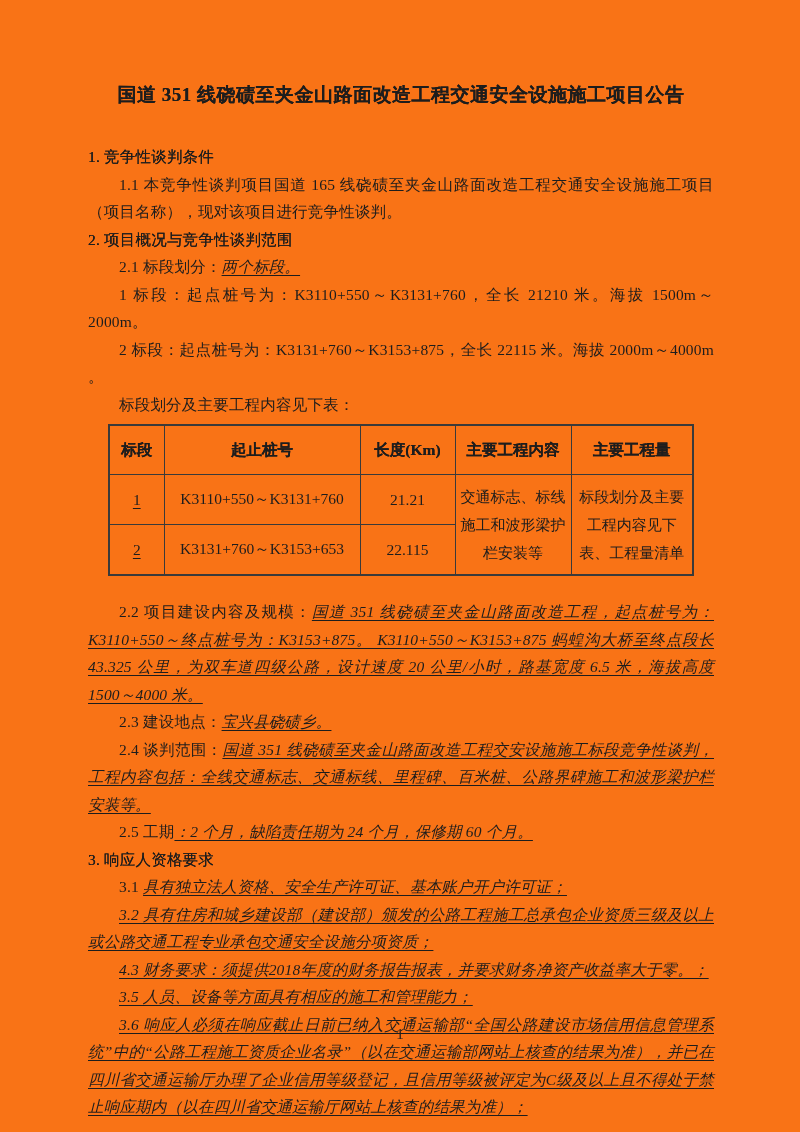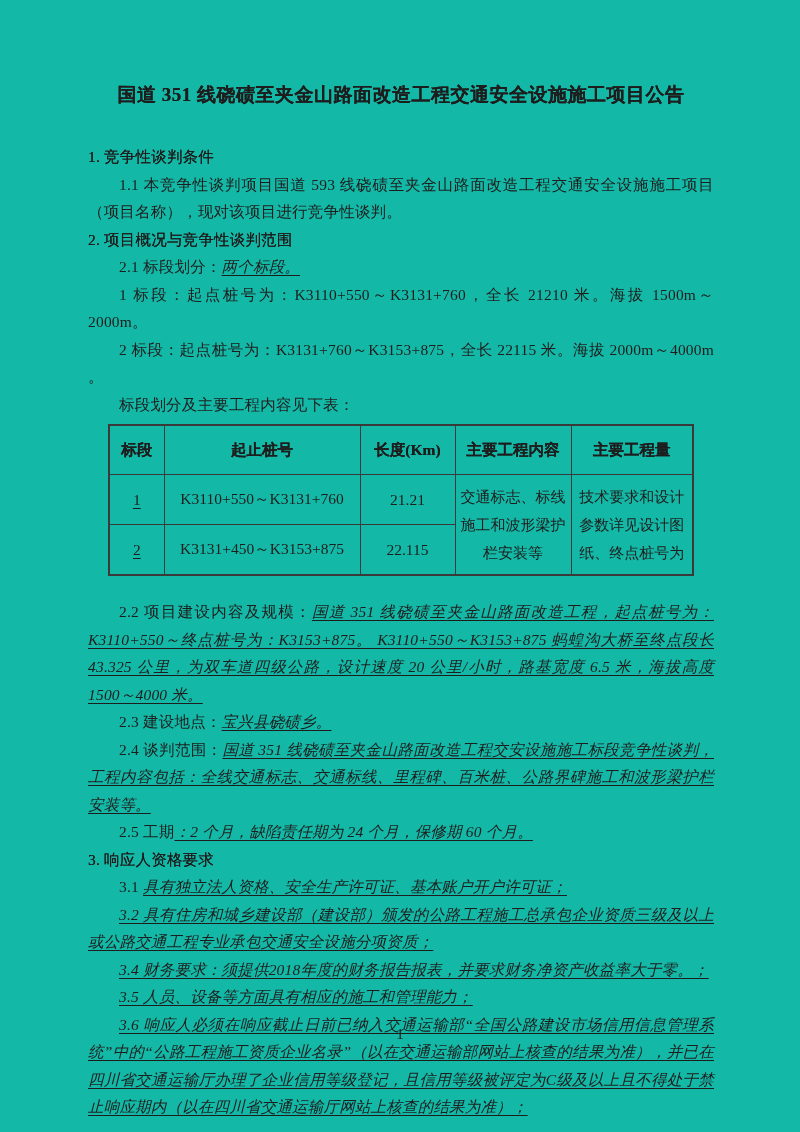--- a/index.html
+++ b/index.html
@@ -6,21 +6,21 @@
   body{
     width:800px;height:1132px;
     background:#fcfcfa;
     font-family:"Liberation Serif","DejaVu Serif",serif;
     color:#1d1d1d;
     overflow:hidden;
   }
   .page{
     position:relative;
     width:800px;height:1132px;
-    background:#14b8a6;
+    background:#f97316;
   }
   .content{
     position:absolute;
     left:88px;top:82px;
     width:626px;
   }
   .title{
     font-size:19px;
     font-weight:bold;
     text-align:center;
@@ -82,21 +82,21 @@
   }
 </style>
 </head>
 <body>
 
 <div class="page">
   <div class="content">
     <h1 class="title">国道 351 线硗碛至夹金山路面改造工程交通安全设施施工项目公告</h1>
     <div id="flow">
         <p class="heading"><span>1. 竞争性谈判条件</span></p>
-        <p class="body"><span>1.1 本竞争性谈判项目国道 593 线硗碛至夹金山路面改造工程交通安全设施施工项目（项目名称），现对该项目进行竞争性谈判。</span></p>
+        <p class="body"><span>1.1 本竞争性谈判项目国道 165 线硗碛至夹金山路面改造工程交通安全设施施工项目（项目名称），现对该项目进行竞争性谈判。</span></p>
         <p class="heading"><span>2. 项目概况与竞争性谈判范围</span></p>
         <p class="body"><span>2.1 标段划分：</span><span class="u">两个标段。 </span></p>
         <p class="body"><span>1 标段：起点桩号为：K3110+550～K3131+760，全长 21210 米。海拔 1500m～2000m。</span></p>
         <p class="body"><span>2 标段：起点桩号为：K3131+760～K3153+875，全长 22115 米。海拔 2000m～4000m 。</span></p>
         <p class="body"><span>标段划分及主要工程内容见下表：</span></p>
         <table id="lot-table">
     <colgroup>
       <col style="width:55px">
       <col style="width:196px">
       <col style="width:95px">
@@ -109,36 +109,36 @@
       <th>起止桩号</th>
       <th>长度(Km)</th>
       <th>主要工程内容</th>
       <th>主要工程量</th>
     </tr>
     <tr>
       <td class="lot-num">1</td>
       <td>K3110+550～K3131+760</td>
       <td>21.21</td>
       <td class="merged" rowspan="2">交通标志、标线施工和波形梁护栏安装等</td>
-      <td class="merged" rowspan="2">技术要求和设计参数详见设计图纸、终点桩号为</td>
+      <td class="merged" rowspan="2">标段划分及主要工程内容见下表、工程量清单</td>
     </tr>
     <tr>
       <td class="lot-num">2</td>
-      <td>K3131+450～K3153+875</td>
+      <td>K3131+760～K3153+653</td>
       <td>22.115</td>
     </tr>
   </tbody>
         </table>
         <p class="body"><span>2.2 项目建设内容及规模：</span><span class="u">国道 351 线硗碛至夹金山路面改造工程，起点桩号为：K3110+550～终点桩号为：K3153+875。 K3110+550～K3153+875 蚂蝗沟大桥至终点段长 43.325 公里，为双车道四级公路，设计速度 20 公里/小时，路基宽度 6.5 米，海拔高度 1500～4000 米。</span></p>
         <p class="body"><span>2.3 建设地点：</span><span class="u">宝兴县硗碛乡。</span></p>
         <p class="body"><span>2.4 谈判范围：</span><span class="u">国道 351 线硗碛至夹金山路面改造工程交安设施施工标段竞争性谈判，工程内容包括：全线交通标志、交通标线、里程碑、百米桩、公路界碑施工和波形梁护栏安装等。</span></p>
         <p class="body"><span>2.5 工期</span><span class="u">：2 个月，缺陷责任期为 24 个月，保修期 60 个月。</span></p>
         <p class="heading"><span>3. 响应人资格要求</span></p>
         <p class="body"><span>3.1 </span><span class="u">具有独立法人资格、安全生产许可证、基本账户开户许可证；</span></p>
         <p class="body"><span class="u">3.2 具有住房和城乡建设部（建设部）颁发的公路工程施工总承包企业资质三级及以上或公路交通工程专业承包交通安全设施分项资质；</span></p>
-        <p class="body"><span class="u">3.4 财务要求：须提供2018年度的财务报告报表，并要求财务净资产收益率大于零。；</span></p>
+        <p class="body"><span class="u">4.3 财务要求：须提供2018年度的财务报告报表，并要求财务净资产收益率大于零。；</span></p>
         <p class="body"><span class="u">3.5 人员、设备等方面具有相应的施工和管理能力；</span></p>
         <p class="body"><span class="u">3.6 响应人必须在响应截止日前已纳入交通运输部“全国公路建设市场信用信息管理系统”中的“公路工程施工资质企业名录”（以在交通运输部网站上核查的结果为准），并已在四川省交通运输厅办理了企业信用等级登记，且信用等级被评定为C级及以上且不得处于禁止响应期内（以在四川省交通运输厅网站上核查的结果为准）；</span></p>
       </div>
   </div>
 
   <div class="pagenum">1</div>
 </div>
 
 </body></html>

